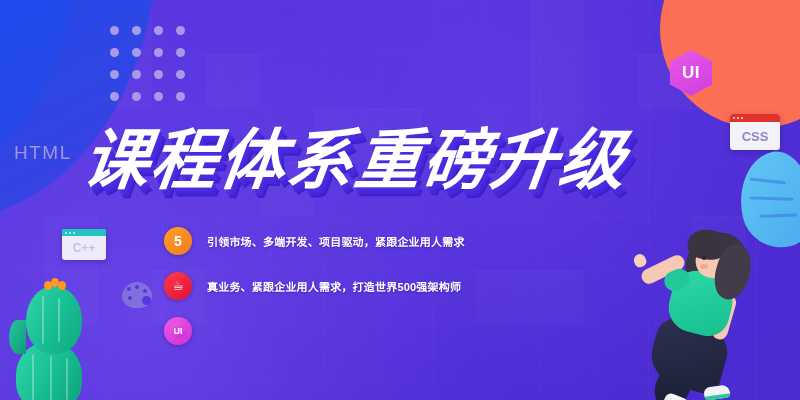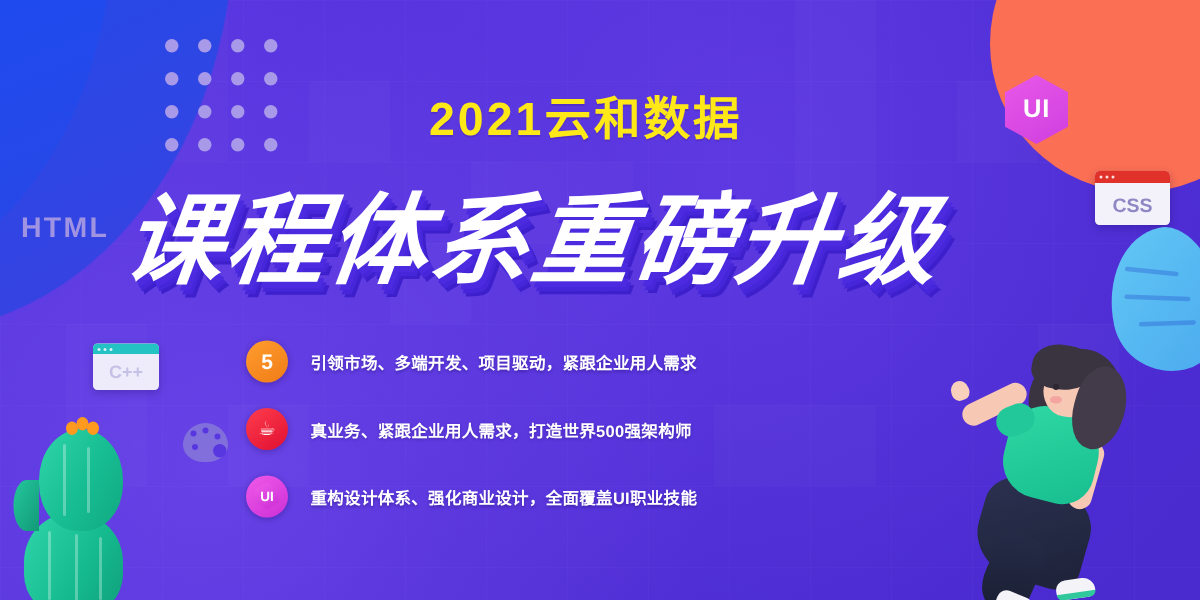--- a/index.html
+++ b/index.html
@@ -43,21 +43,21 @@
     border-radius:50%; background:#fb6f54; }
 
   
   .dots { position:absolute; left:110px; top:26px;
     display:grid; grid-template-columns:repeat(4,1fr); gap:13px; }
   .dots i { display:block; width:9px; height:9px; border-radius:50%;
     background:#a89ae8; }
 
   
   .wm-html { position:absolute; left:14px; top:142px; font-size:19px;
-    font-weight:700; letter-spacing:1.5px; color:#9f93e2;text-align:center; }
+    font-weight:400; letter-spacing:1.5px; color:#9f93e2;text-align:center; }
 
   
   .card { position:absolute; border-radius:3px; overflow:hidden;
     background:#f3f2fb; box-shadow:0 2px 6px rgba(20,0,70,.25); }
   .card .bar { height:7px; display:flex; align-items:center; gap:2px;
     padding:0 3px; }
   .card .bar i { width:2px; height:2px; border-radius:50%;
     background:rgba(255,255,255,.85); display:block; }
   .card .body { display:flex; align-items:center; justify-content:center;
     font-weight:700; }
@@ -276,21 +276,20 @@
   <div class="leaf">
     <div class="vein" style="left:14px;top:26px;width:36px;height:3px;transform:rotate(18deg);"></div>
     <div class="vein" style="left:10px;top:44px;width:44px;height:3px;transform:rotate(14deg);"></div>
     <div class="vein" style="left:16px;top:62px;width:38px;height:3px;transform:rotate(10deg);"></div>
   </div>
 
   <div class="hexbadge">
     <span>UI</span>
   </div>
 
-  <div class="subtitle">2021云和数据</div>
   <div class="headline">课程体系重磅升级</div>
 
   <div class="bullets">
 
     <div class="brow">
       <div class="bicon ic-html">
         <span>5</span>
       </div>
       <div class="btext">引领市场、多端开发、项目驱动，紧跟企业用人需求</div>
     </div>
@@ -299,21 +298,20 @@
       <div class="bicon ic-java">
         <span style="font-size:13px;">☕</span>
       </div>
       <div class="btext">真业务、紧跟企业用人需求，打造世界500强架构师</div>
     </div>
 
     <div class="brow">
       <div class="bicon ic-ui">
         <span class="inner">UI</span>
       </div>
-      <div class="btext">重构设计体系、强化商业设计，全面覆盖UI职业技能</div>
     </div>
 
   </div>
 
   <div class="girl">
     <div class="g-legs"></div>
     <div class="g-leg2"></div>
     <div class="g-shoe s1">
         <div class="sole"></div>
       </div>

